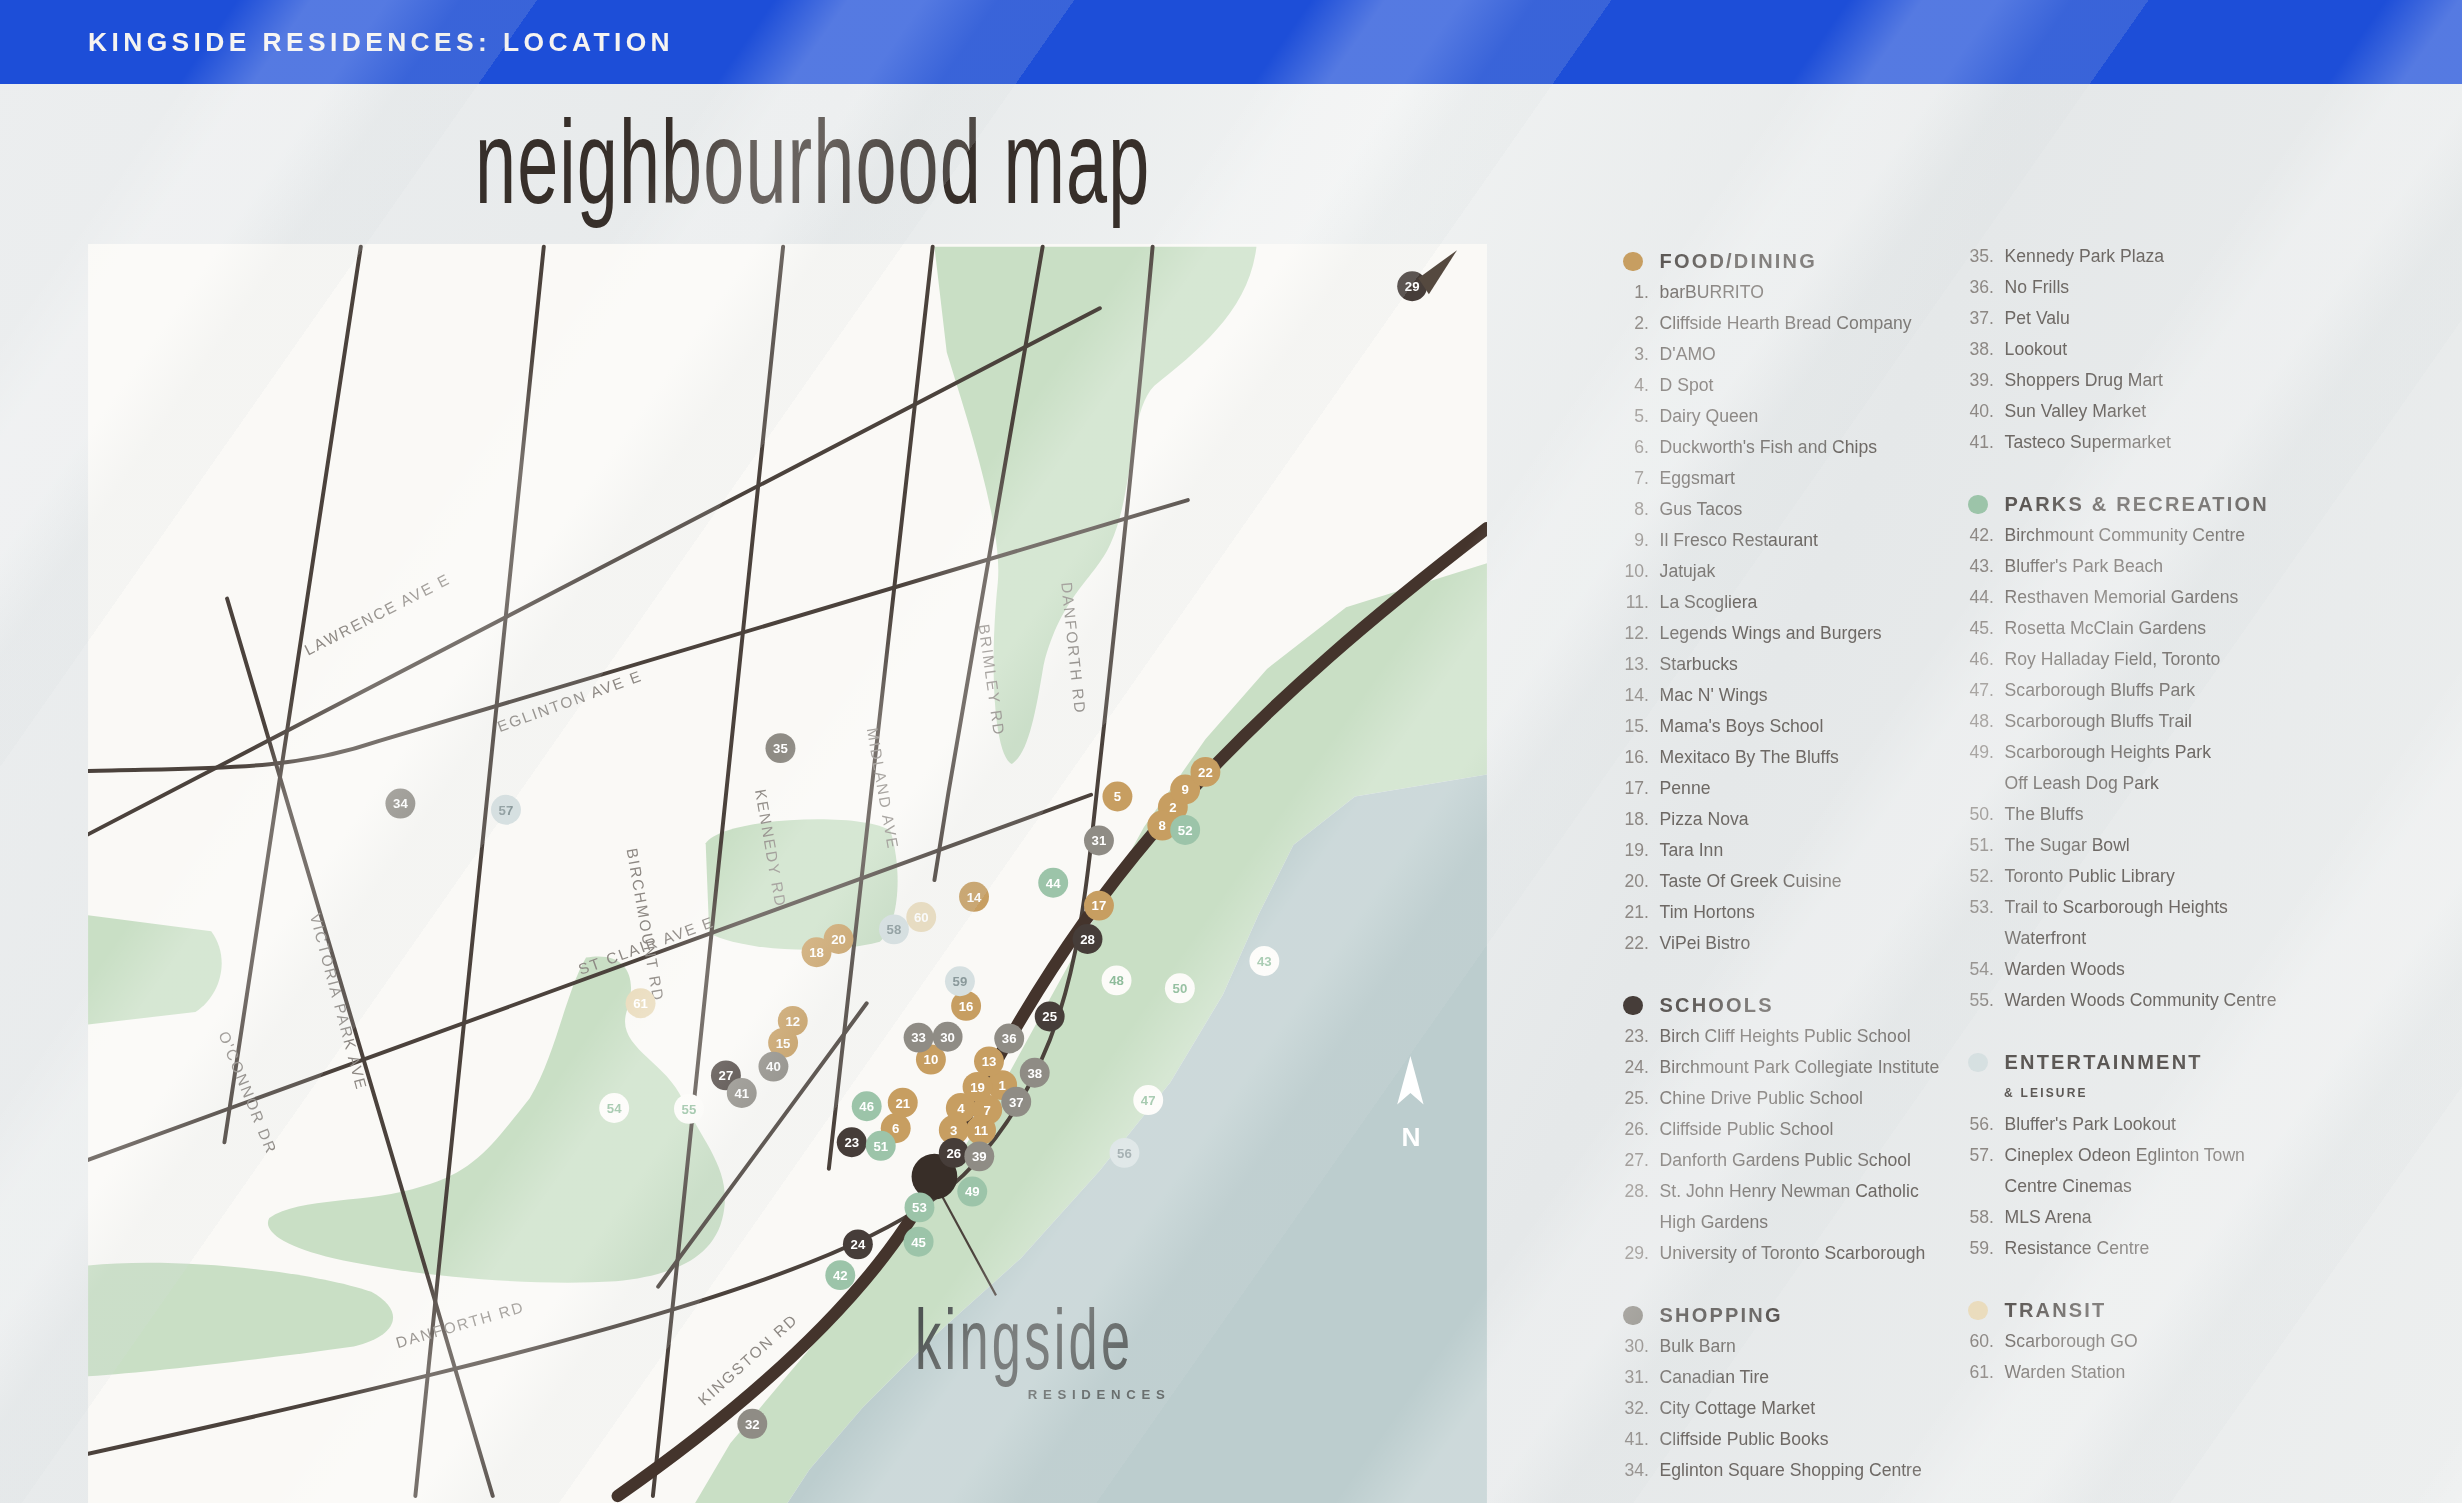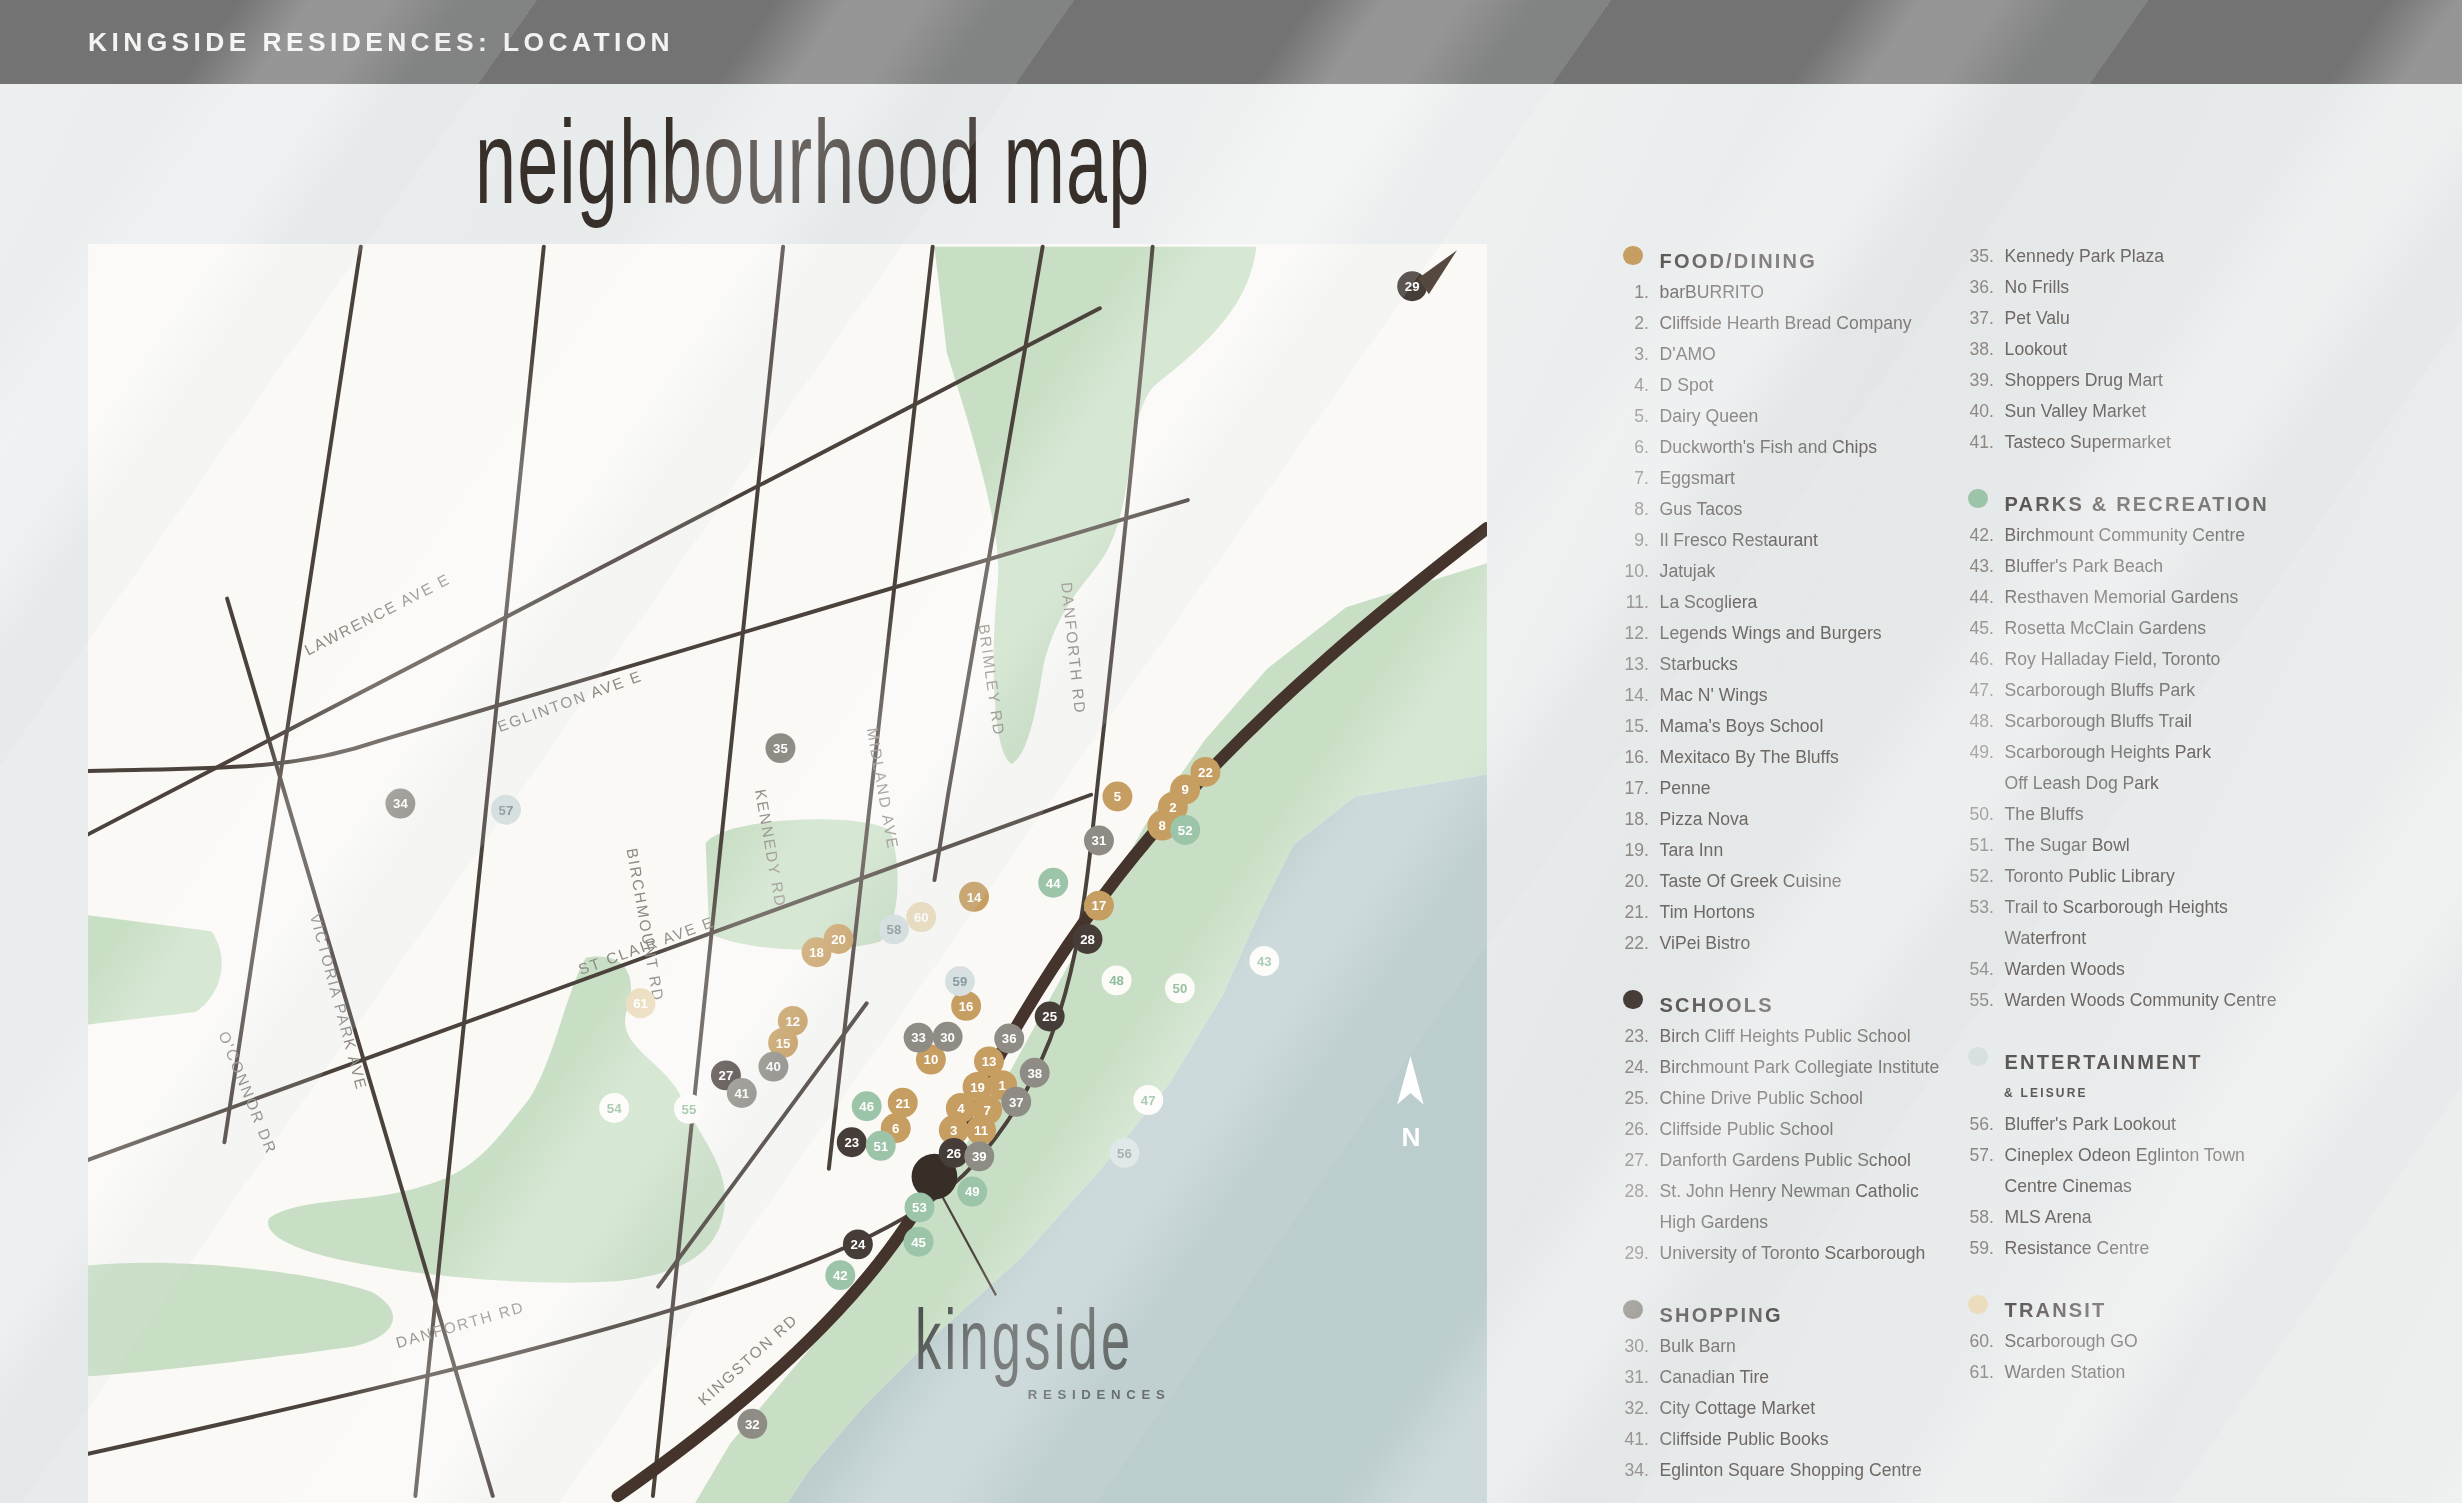--- a/index.html
+++ b/index.html
@@ -2,33 +2,33 @@
 <html style="font-size:14px"><head>
 <meta charset="utf-8">
 <style>
   html,body{margin:0;padding:0}
   body{width:2462px;height:1503px;overflow:hidden;position:relative;
        font-family:"Liberation Sans",sans-serif;
        background:linear-gradient(115deg,#eceeef 0%,#e7eaeb 28%,#f0f2f2 46%,#e5e8e9 66%,#edefef 100%);}
   body::after{content:"";position:absolute;inset:0;pointer-events:none;z-index:5;
        background:repeating-linear-gradient(125deg,rgba(255,255,255,0) 0 194px,rgba(255,255,255,.45) 255px 317px,rgba(214,220,222,.28) 378px 440px);
        opacity:.55}
-  #topbar{position:absolute;left:0;top:0;width:2462px;height:84px;background:#737373;z-index:4}
+  #topbar{position:absolute;left:0;top:0;width:2462px;height:84px;background:#1d4ed8;z-index:4}
   #topbar .t{position:absolute;left:88px;top:0;line-height:84px;color:#f5f3f1;
        font-size:26.4px;font-weight:700;letter-spacing:4.4px}
   #main-title{position:absolute;left:475px;top:102px;z-index:3;white-space:nowrap}
   #main-title span{display:inline-block;transform:scaleX(.62);transform-origin:left top;
        font-size:119px;font-weight:400;letter-spacing:1.8px;color:#372f2a;line-height:1}
   #mapsvg{position:absolute;left:88px;top:244px;z-index:2}
   
   .col{position:absolute;z-index:3}
   #col1{left:1619px;top:246px;width:361px}
   #col2{left:1964px;top:241px;width:422px}
   .sec{margin-bottom:31px}
-  .sec-h{display:flex;padding-left:4.4px;line-height:31px}
+  .sec-h{display:flex;align-items:center;padding-left:4.4px;line-height:31px}
   .dot{width:19.4px;height:19.4px;border-radius:50%;margin-right:16.7px;flex:0 0 19.4px}
   .sec-h .ht{font-size:20px;font-weight:700;letter-spacing:2.2px;color:#5c5855}
   .sec-h2{padding-left:40px;line-height:31px;font-size:12px;font-weight:700;letter-spacing:2.2px;color:#5c5855}
   .row{display:flex;line-height:31px;font-size:17.6px}
   .row .num{width:30px;text-align:right;color:#8d8884;flex:0 0 30px}
   .row .txt{margin-left:10.6px;color:#6e6965}
   .row.cont .num{visibility:hidden}
 </style>
 </head>
 <body>

